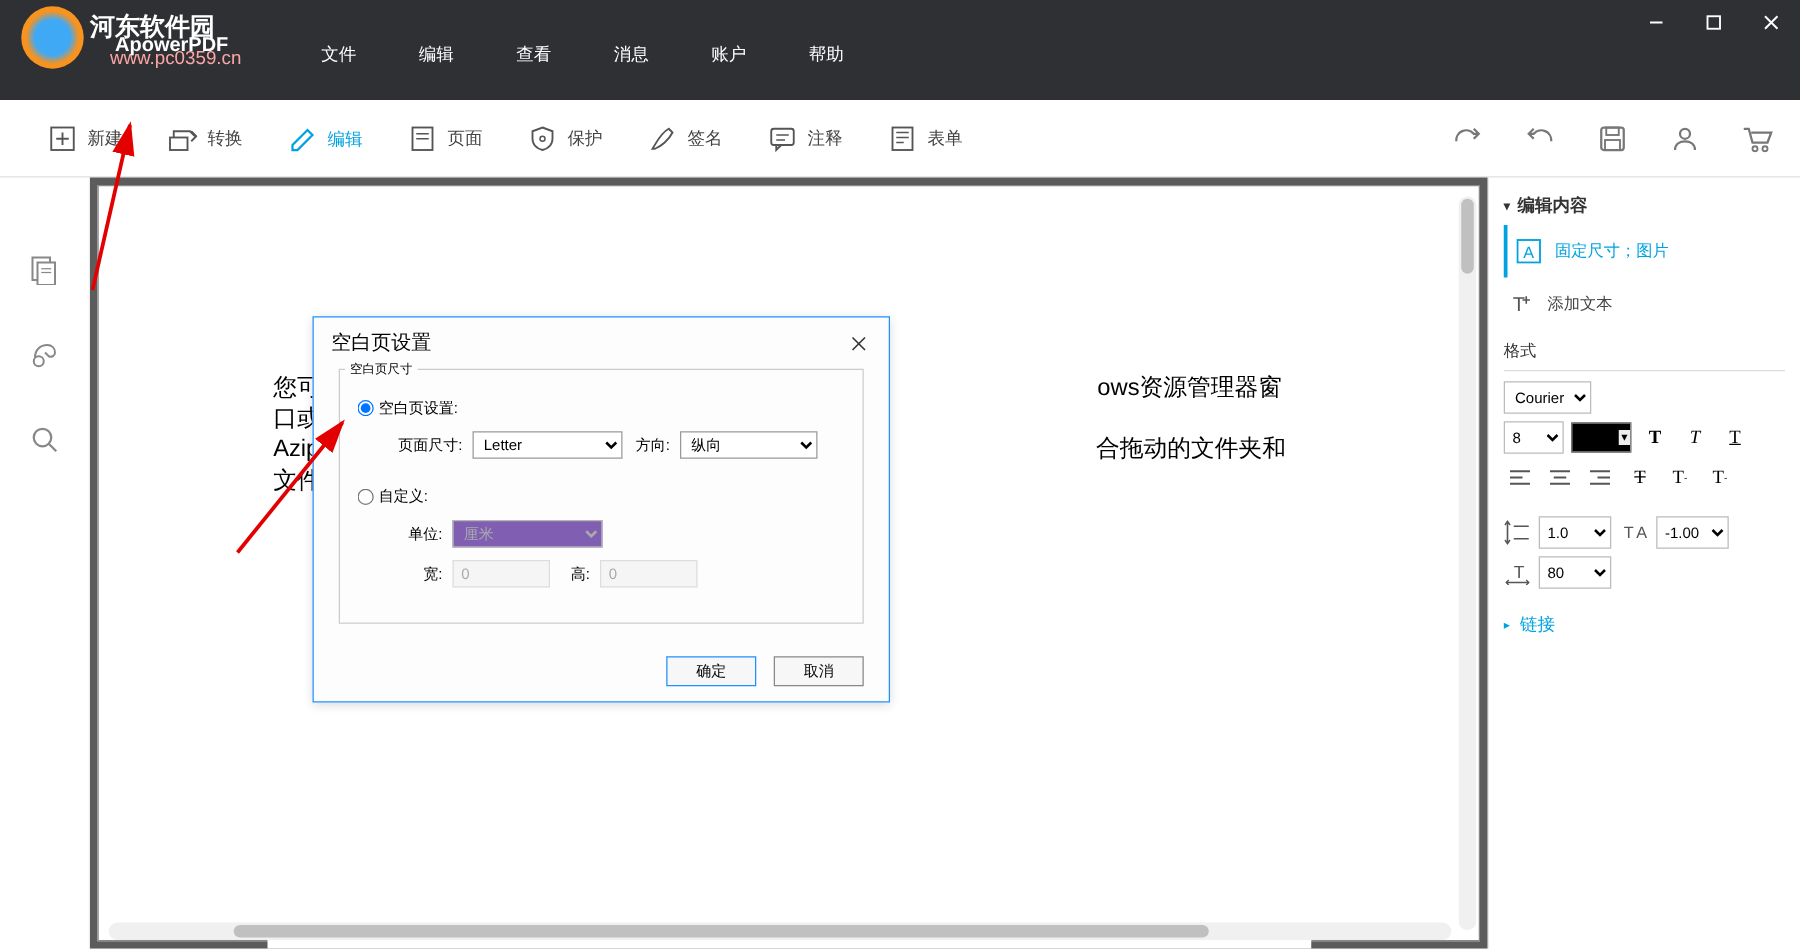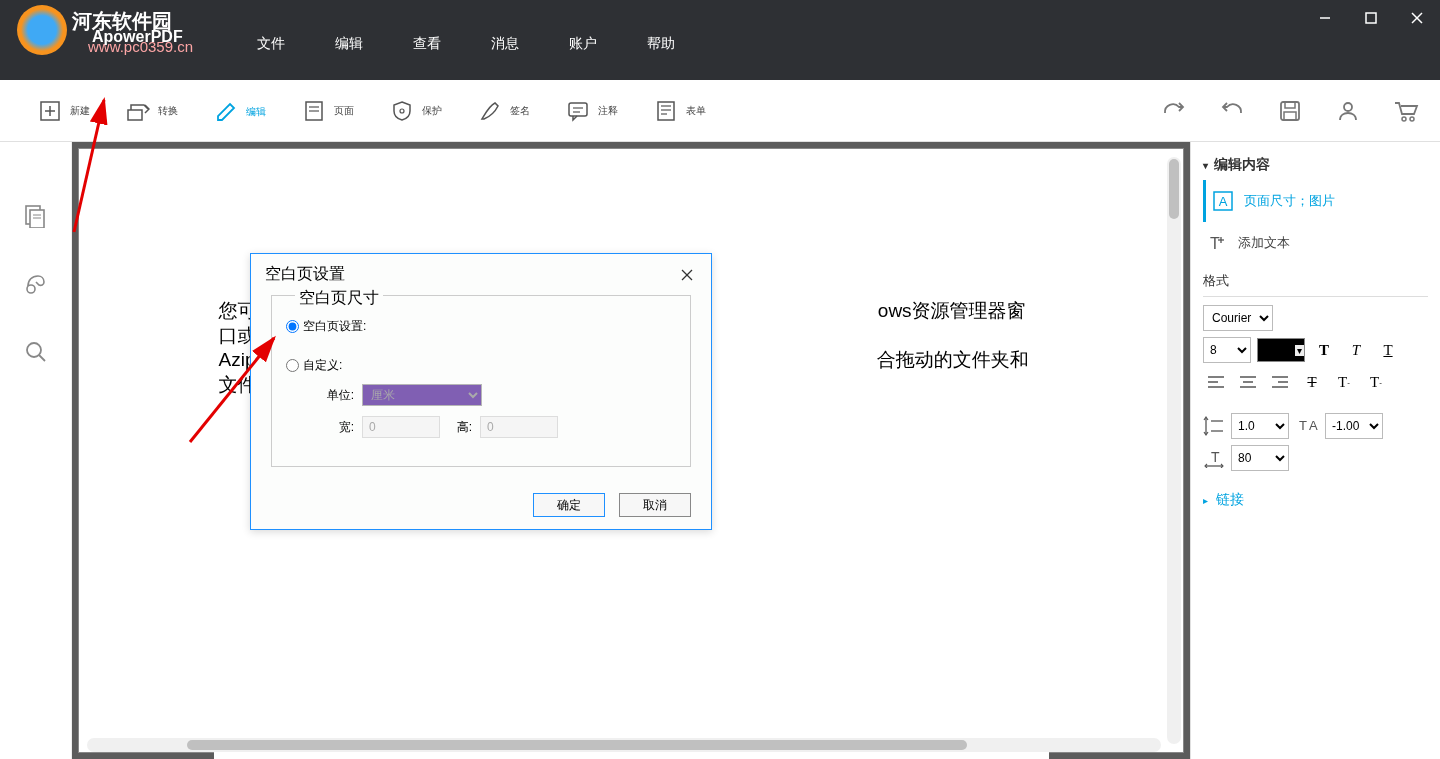--- a/index.html
+++ b/index.html
@@ -14,21 +14,21 @@
 .app-name { position: absolute; top: 28px; left: 80px; font-size: 16px; font-weight: bold; color: #fff; }
 
 .menu-items { display: flex; align-items: center; height: 60px; margin-top: 8px; margin-left: 20px; }
 .menu-item { color: #fff; padding: 0 25px; font-size: 14px; cursor: pointer; }
 
 .window-controls { position: absolute; top: 0; right: 0; display: flex; }
 .win-btn { width: 46px; height: 36px; display: flex; align-items: center; justify-content: center; color: #fff; font-size: 12px; cursor: pointer; }
 
 
 .toolbar { height: 62px; background: #fff; display: flex; align-items: center; padding: 0 20px; border-bottom: 1px solid #e0e0e0; position: relative; }
-.tool-btn { display: flex; align-items: center; padding: 8px 18px; font-size: 10px; color: #444; cursor: pointer; }
+.tool-btn { display: flex; align-items: center; padding: 8px 18px; font-size: 14px; color: #444; cursor: pointer; }
 .tool-btn.active { color: #00A3E0; border-bottom: 3px solid #00A3E0; padding-bottom: 20px; margin-bottom: -17px; }
 .tool-icon { width: 24px; height: 24px; margin-right: 8px; display: inline-flex; align-items: center; justify-content: center; }
 .toolbar-right { position: absolute; right: 20px; display: flex; gap: 30px; }
 .tr-icon { width: 28px; height: 28px; display: flex; align-items: center; justify-content: center; color: #555; cursor: pointer; }
 
 
 .main-container { display: flex; height: calc(759px - 80px - 62px); }
 .left-sidebar { width: 72px; background: #fff; border-right: 1px solid #eee; display: flex; flex-direction: column; align-items: center; padding-top: 60px; gap: 40px; }
 .sidebar-icon { width: 28px; height: 28px; color: #7a7a7a; cursor: pointer; display: flex; align-items: center; justify-content: center; }
 
@@ -57,21 +57,21 @@
 .color-swatch::after { content: "▾"; color: #000; background: #eee; margin-left: auto; font-size: 10px; padding: 0 2px; }
 .fmt-btn { width: 26px; height: 26px; border: none; background: #fff; display: inline-flex; align-items: center; justify-content: center; font-family: serif; font-size: 15px; cursor: pointer; }
 .link-section { color: #00A3E0; font-size: 14px; padding: 14px 0; display: flex; align-items: center; }
 
 
 .dialog { position: absolute; top: 253px; left: 250px; width: 462px; background: #fcfdfc; border: 1px solid #1E90FF; box-shadow: 0 2px 8px rgba(0,0,0,0.15); z-index: 100; font-size: 12px; }
 .dialog-title { padding: 10px 14px; display: flex; justify-content: space-between; align-items: center; font-size: 16px; }
 .dialog-close { cursor: pointer; font-size: 14px; width: 20px; height: 20px; display: flex; align-items: center; justify-content: center; }
 .dialog-body { padding: 0 20px 14px; }
 .fieldset { border: 1px solid #ccc; padding: 14px 14px 18px; position: relative; }
-.fieldset-legend { position: absolute; top: -8px; left: 23px; background: #fcfdfc; padding: 0 4px; font-size: 16px; }
+.fieldset-legend { position: absolute; top: -8px; left: 4px; background: #fcfdfc; padding: 0 4px; font-size: 10px; }
 .radio-row { display: flex; align-items: center; margin: 8px 0; font-size: 12px; }
 .radio-row input[type=radio] { margin-right: 4px; }
 .form-row { display: flex; align-items: center; margin: 10px 0 10px 24px; font-size: 12px; gap: 8px; }
 .form-label { width: 60px; text-align: right; }
 .form-select { width: 120px; height: 22px; border: 1px solid #999; font-size: 12px; padding: 0 4px; background: #fff; }
 .form-select.disabled { background: #4c1d95; color: #888; }
 .form-input { width: 78px; height: 22px; border: 1px solid #ddd; background: #f5f5f5; color: #aaa; padding: 0 6px; font-size: 12px; }
 .dialog-footer { display: flex; justify-content: flex-end; padding: 12px 20px; gap: 14px; }
 .dlg-btn { width: 72px; height: 24px; border: 1px solid #888; font-size: 12px; cursor: pointer; background: #f7f7f7; }
 .dlg-btn.primary { border: 1px solid #1E90FF; color: #000000; background: #f7f7f7; }
@@ -283,21 +283,21 @@
         <span class="arrow">▾</span>
         <span>编辑内容</span>
       </div>
       <div class="panel-item active">
         <span class="panel-item-icon">
             <svg width="20" height="20" viewBox="0 0 20 20">
               <rect x="1" y="1" width="18" height="18" fill="none" stroke="#00A3E0" stroke-width="1.5"></rect>
               <text x="10" y="15" text-anchor="middle" font-size="13" fill="#00A3E0" font-family="serif">A</text>
             </svg>
           </span>
-        <span>页面尺寸；图片</span>
+        <span>固定尺寸；图片</span>
       </div>
       <div class="panel-item">
         <span class="panel-item-icon">
             <svg width="20" height="20" viewBox="0 0 20 20">
               <text x="8" y="16" text-anchor="middle" font-size="16" fill="#555" font-family="serif">T</text>
               <line x1="14" y1="4" x2="14" y2="10" stroke="#555" stroke-width="1.3"></line>
               <line x1="11" y1="7" x2="17" y2="7" stroke="#555" stroke-width="1.3"></line>
             </svg>
           </span>
         <span>添加文本</span>
@@ -401,20 +401,26 @@
         </svg>
     </span>
   </div>
   <div class="dialog-body">
     <div class="fieldset">
       <span class="fieldset-legend">空白页尺寸</span>
 
       <div class="radio-row">
         <input type="radio" checked="" style="">
         <span>空白页设置:</span>
+      </div>
+      <div class="form-row">
+        <span class="form-label">页面尺寸:</span>
+        <select class="form-select"><option>Letter</option></select>
+        <span style="width:30px;text-align:right">方向:</span>
+        <select class="form-select" style="width:110px"><option>纵向</option></select>
       </div>
 
       <div class="radio-row" style="margin-top:22px">
         <input type="radio" style="">
         <span>自定义:</span>
       </div>
       <div class="form-row">
         <span class="form-label" style="width:44px">单位:</span>
         <select class="form-select disabled" disabled=""><option>厘米</option></select>
       </div>

